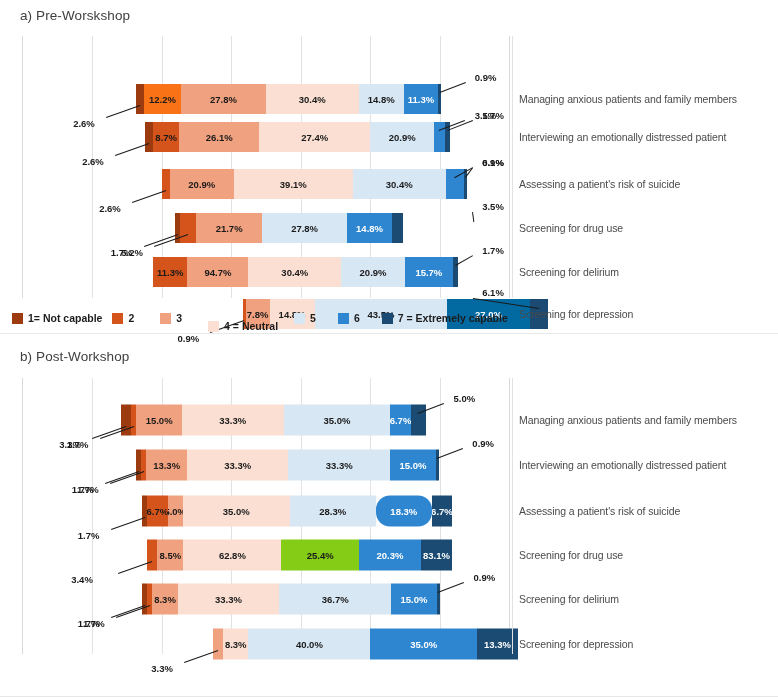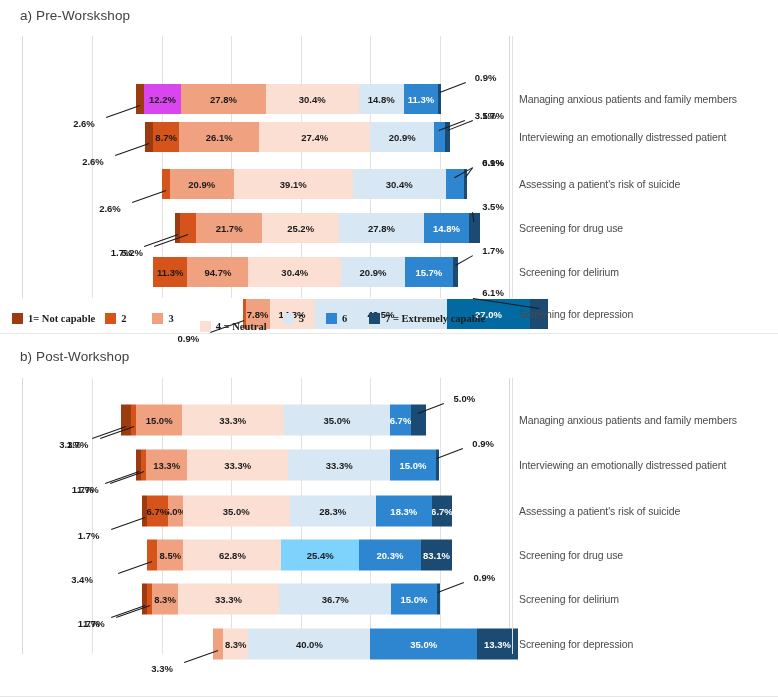--- a/index.html
+++ b/index.html
@@ -107,21 +107,20 @@
     border-top: 1.4px solid #1a1a1a;
     transform-origin: 0 0;
   }
 
   .legend {
     position: absolute;
     left: 12px;
     display: flex;
     align-items: center;
     height: 16px;
-    font-family: Liberation Serif, serif;
   }
   #legend-pre  { top: 310px; }
 
   .legend-item {
     display: flex;
     align-items: center;
     margin-right: 10px;
   }
   .legend-swatch {
     width: 11px;
@@ -153,21 +152,21 @@
   <div class="panel-title">a) Pre-Worskshop</div>
   <div class="plot" id="plot-pre">
       <div class="gridline" style="left: 69px;"></div>
       <div class="gridline" style="left: 139px;"></div>
       <div class="gridline" style="left: 208px;"></div>
       <div class="gridline" style="left: 278px;"></div>
       <div class="gridline" style="left: 347px;"></div>
       <div class="gridline" style="left: 417px;"></div>
       <div class="bar" style="left: 113px; top: 63px;">
         <div class="seg on-dark" style="width: 7.93px; background: rgb(156, 58, 16);"></div>
-        <div class="seg" style="width: 37.21px; background: #d946ef;">12.2%</div>
+        <div class="seg" style="width: 37.21px; background: #f97316;">12.2%</div>
         <div class="seg" style="width: 84.79px; background: rgb(240, 161, 127);">27.8%</div>
         <div class="seg" style="width: 92.72px; background: rgb(250, 223, 210);">30.4%</div>
         <div class="seg" style="width: 45.14px; background: rgb(215, 231, 244);">14.8%</div>
         <div class="seg on-dark" style="width: 34.465px; background: rgb(46, 134, 208);">11.3%</div>
         <div class="seg on-dark" style="width: 2.745px; background: rgb(27, 75, 114);"></div>
       </div>
       <div class="callout" style="left: 60.965px; top: 87px;">2.6%</div>
       <div class="leader" style="left: 82.965px; top: 81px; width: 36.0555px; transform: rotate(-19.44deg);"></div>
       <div class="callout" style="left: 462.627px; top: 41px;">0.9%</div>
       <div class="leader" style="left: 442.627px; top: 47px; width: 27.8568px; transform: rotate(158.962deg);"></div>
@@ -197,21 +196,20 @@
       <div class="callout" style="left: 86.965px; top: 172px;">2.6%</div>
       <div class="leader" style="left: 108.965px; top: 166px; width: 36.0555px; transform: rotate(-19.44deg);"></div>
       <div class="callout" style="left: 470px; top: 126px;">6.1%</div>
       <div class="leader" style="left: 450px; top: 132px; width: 20.6328px; transform: rotate(151.009deg);"></div>
       <div class="callout" style="left: 470px; top: 126px;">0.9%</div>
       <div class="leader" style="left: 450px; top: 132px; width: 12.4239px; transform: rotate(126.399deg);"></div>
       <div class="bar" style="left: 152px; top: 192px;">
         <div class="seg on-dark" style="width: 5.185px; background: rgb(156, 58, 16);"></div>
         <div class="seg" style="width: 15.86px; background: rgb(212, 84, 28);"></div>
         <div class="seg" style="width: 66.185px; background: rgb(240, 161, 127);">21.7%</div>
-        <div class="seg" style="width: 76.86px; background: rgb(250, 223, 210);">25.2%</div>
         <div class="seg" style="width: 84.79px; background: rgb(215, 231, 244);">27.8%</div>
         <div class="seg on-dark" style="width: 45.14px; background: rgb(46, 134, 208);">14.8%</div>
         <div class="seg on-dark" style="width: 10.675px; background: rgb(27, 75, 114);"></div>
       </div>
       <div class="callout" style="left: 98.5925px; top: 216px;">1.7%</div>
       <div class="leader" style="left: 120.593px; top: 210px; width: 36.0555px; transform: rotate(-19.44deg);"></div>
       <div class="callout" style="left: 109.115px; top: 216px;">5.2%</div>
       <div class="leader" style="left: 131.115px; top: 210px; width: 36.0555px; transform: rotate(-19.44deg);"></div>
       <div class="callout" style="left: 470px; top: 170px;">3.5%</div>
       <div class="leader" style="left: 450px; top: 176px; width: 10.0917px; transform: rotate(82.2694deg);"></div>
@@ -318,30 +316,30 @@
       <div class="callout" style="left: 64.7775px; top: 111px;">1.7%</div>
       <div class="leader" style="left: 86.7775px; top: 105px; width: 36.0555px; transform: rotate(-19.44deg);"></div>
       <div class="callout" style="left: 460.188px; top: 65px;">0.9%</div>
       <div class="leader" style="left: 440.188px; top: 71px; width: 27.8568px; transform: rotate(158.962deg);"></div>
       <div class="bar" style="left: 119px; top: 133px;">
         <div class="seg on-dark" style="width: 5.185px; background: rgb(156, 58, 16);"></div>
         <div class="seg" style="width: 20.435px; background: rgb(212, 84, 28);">6.7%</div>
         <div class="seg" style="width: 15.25px; background: rgb(240, 161, 127);">5.0%</div>
         <div class="seg" style="width: 106.75px; background: rgb(250, 223, 210);">35.0%</div>
         <div class="seg" style="width: 86.315px; background: rgb(215, 231, 244);">28.3%</div>
-        <div class="seg on-dark" style="width: 55.815px; background: rgb(46, 134, 208);">18.3%</div>
+        <div class="seg on-dark" style="width: 55.815px; background: rgb(46, 134, 208); border-radius: 14px;">18.3%</div>
         <div class="seg on-dark" style="width: 20.435px; background: rgb(27, 75, 114);">6.7%</div>
       </div>
       <div class="callout" style="left: 65.5925px; top: 157px;">1.7%</div>
       <div class="leader" style="left: 87.5925px; top: 151px; width: 36.0555px; transform: rotate(-19.44deg);"></div>
       <div class="bar" style="left: 124px; top: 177px;">
         <div class="seg" style="width: 10.37px; background: rgb(212, 84, 28);"></div>
         <div class="seg" style="width: 25.925px; background: rgb(240, 161, 127);">8.5%</div>
         <div class="seg" style="width: 98.21px; background: rgb(250, 223, 210);">62.8%</div>
-        <div class="seg" style="width: 77.47px; background: #7dd3fc;">25.4%</div>
+        <div class="seg" style="width: 77.47px; background: #84cc16;">25.4%</div>
         <div class="seg on-dark" style="width: 61.915px; background: rgb(46, 134, 208);">20.3%</div>
         <div class="seg on-dark" style="width: 31.11px; background: rgb(27, 75, 114);">83.1%</div>
       </div>
       <div class="callout" style="left: 59px; top: 201px;">3.4%</div>
       <div class="leader" style="left: 95.185px; top: 195px; width: 36.0555px; transform: rotate(-19.44deg);"></div>
       <div class="bar" style="left: 119px; top: 221px;">
         <div class="seg on-dark" style="width: 5.185px; background: rgb(156, 58, 16);"></div>
         <div class="seg" style="width: 5.185px; background: rgb(212, 84, 28);"></div>
         <div class="seg" style="width: 25.315px; background: rgb(240, 161, 127);">8.3%</div>
         <div class="seg" style="width: 101.565px; background: rgb(250, 223, 210);">33.3%</div>

